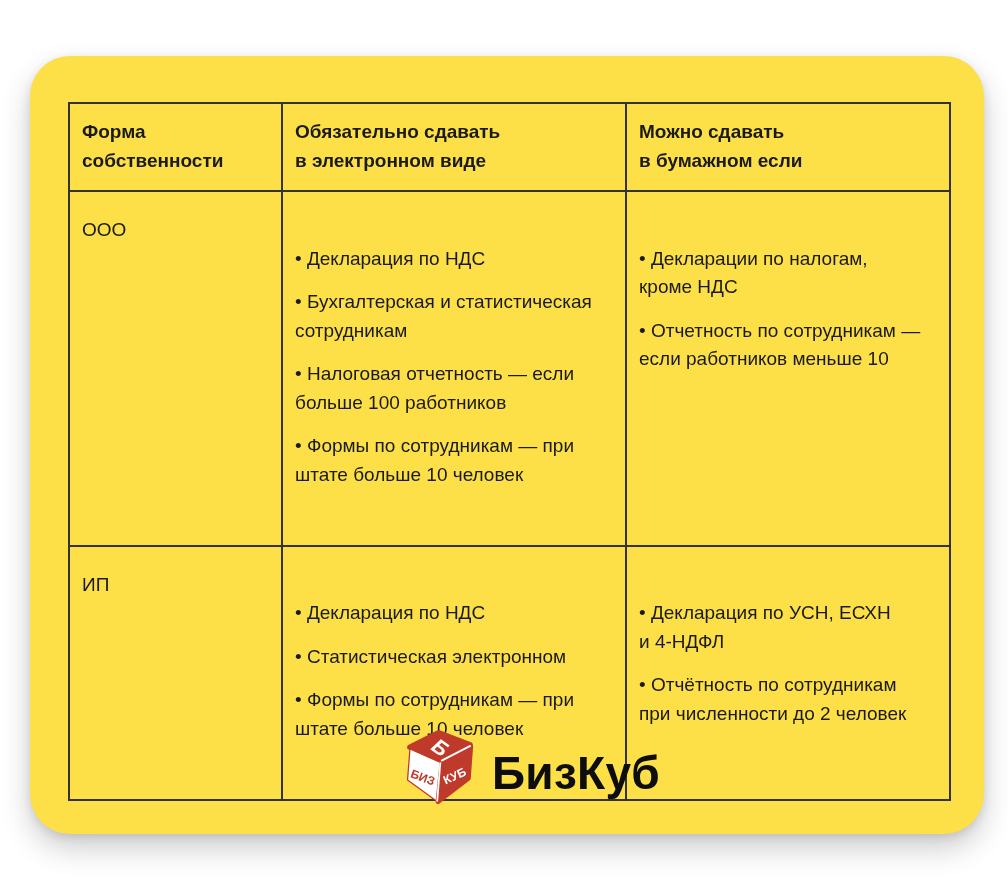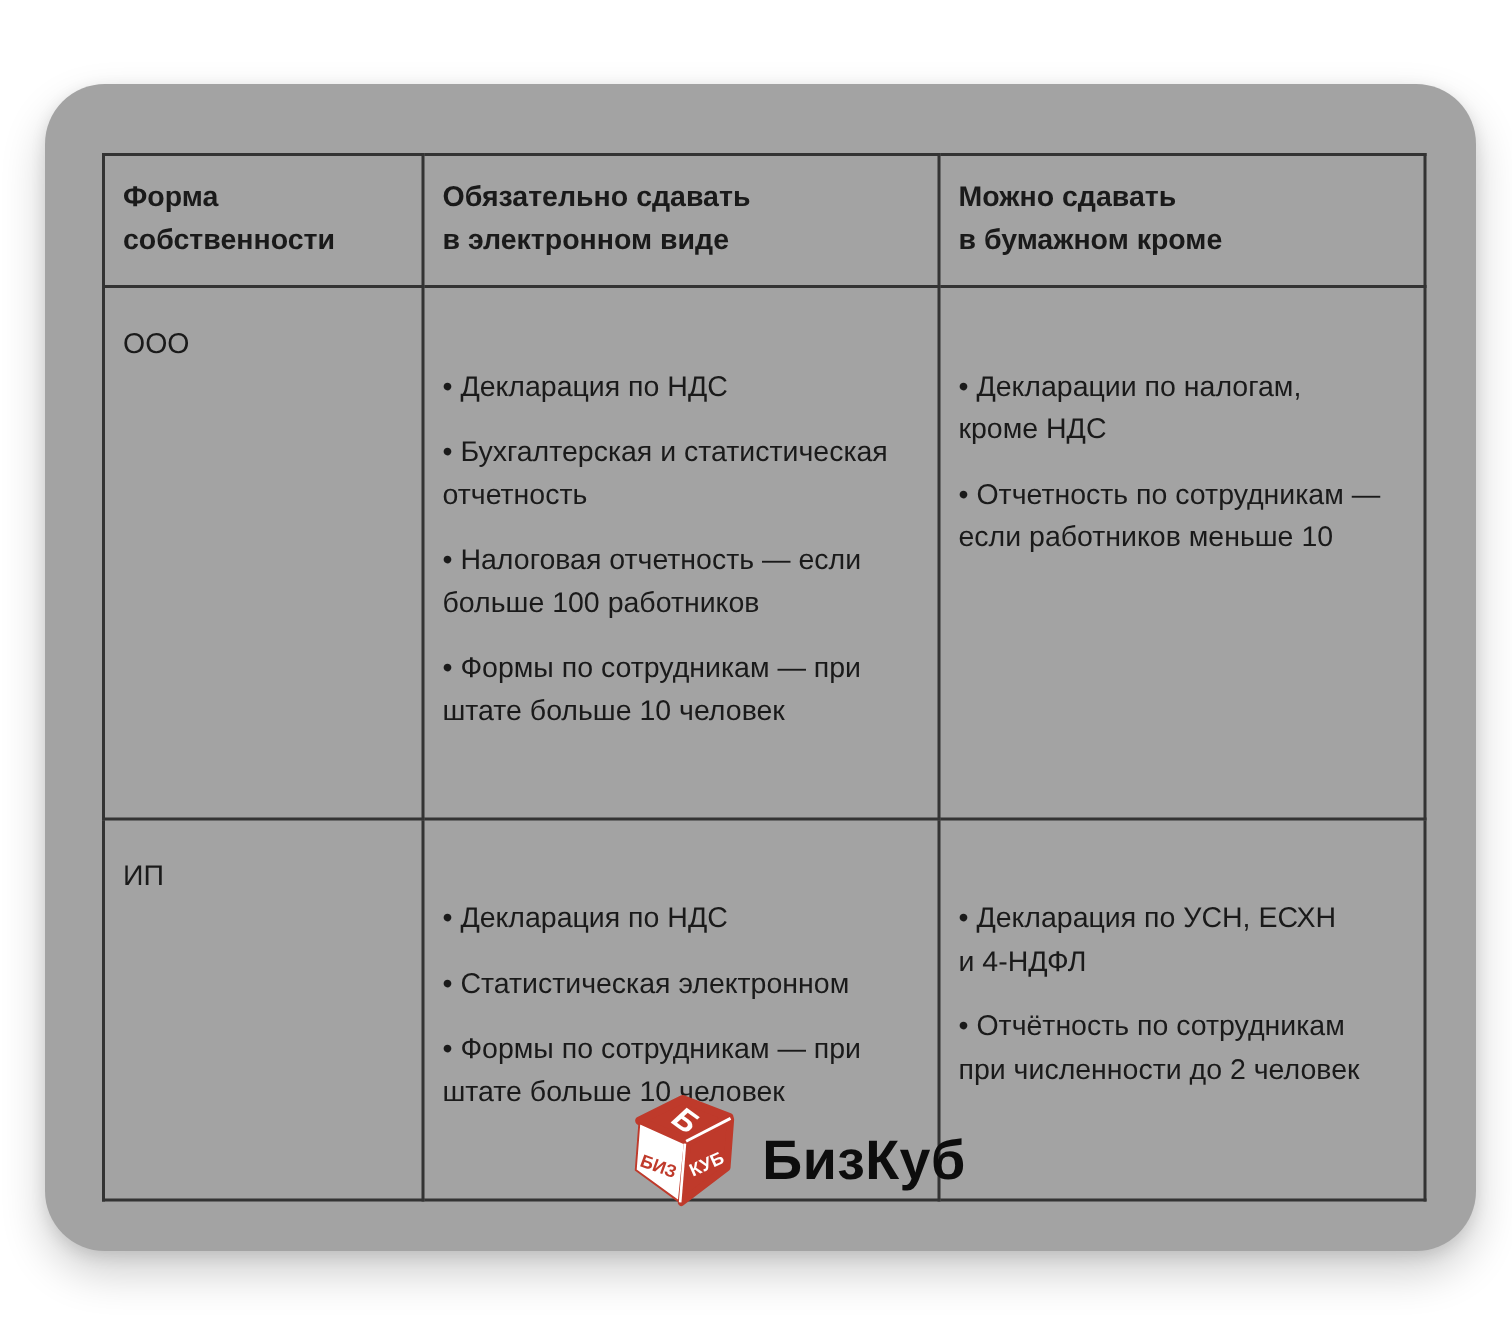--- a/index.html
+++ b/index.html
@@ -13,21 +13,21 @@
     overflow: hidden;
   }
   .stage { position: relative; width: 1008px; height: 890px; }
 
   .card {
     position: absolute;
     left: 30px;
     top: 56px;
     width: 954px;
     height: 778px;
-    background: #a3a3a3;
+    background: #fde047;
     border-radius: 40px;
     box-shadow: 0 14px 30px rgba(0,0,0,0.20), 0 3px 10px rgba(0,0,0,0.10);
   }
 
   table.report-table {
     position: absolute;
     left: 38px;
     top: 46px;
     width: 881px;
     border-collapse: collapse;
@@ -65,21 +65,21 @@
     position: absolute;
     left: 50%;
     top: 672px;
     margin-left: 24px;
     transform: translateX(-50%);
     display: flex;
     align-items: center;
     gap: 10px;
   }
   .brand-text {
-    font-size: 37px;
+    font-size: 46px;
     font-weight: bold;
     color: #0d0d0d;
     letter-spacing: 0.3px;
     line-height: 1;
     padding-top: 10px;
   }
   .cube-svg { display: block; }
 </style>
 </head>
 <body>
@@ -93,29 +93,29 @@
         <col style="width:344px">
         <col style="width:324px">
       </colgroup>
       <thead>
         <tr>
           <th>Форма
 собственности</th>
           <th>Обязательно сдавать
 в электронном виде</th>
           <th>Можно сдавать
-в бумажном кроме</th>
+в бумажном если</th>
         </tr>
       </thead>
       <tbody>
         <tr class="row-tall">
           <td>ООО</td>
           <td>
             <div class="bullet-list"><p>Декларация по НДС</p><p>Бухгалтерская и статистическая
-отчетность</p><p>Налоговая отчетность — если
+сотрудникам</p><p>Налоговая отчетность — если
 больше 100 работников</p><p>Формы по сотрудникам — при
 штате больше 10 человек</p></div>
           </td>
           <td>
             <div class="bullet-list"><p>Декларации по налогам,
 кроме НДС</p><p>Отчетность по сотрудникам —
 если работников меньше 10</p></div>
           </td>
         </tr>
         <tr class="row-short">

